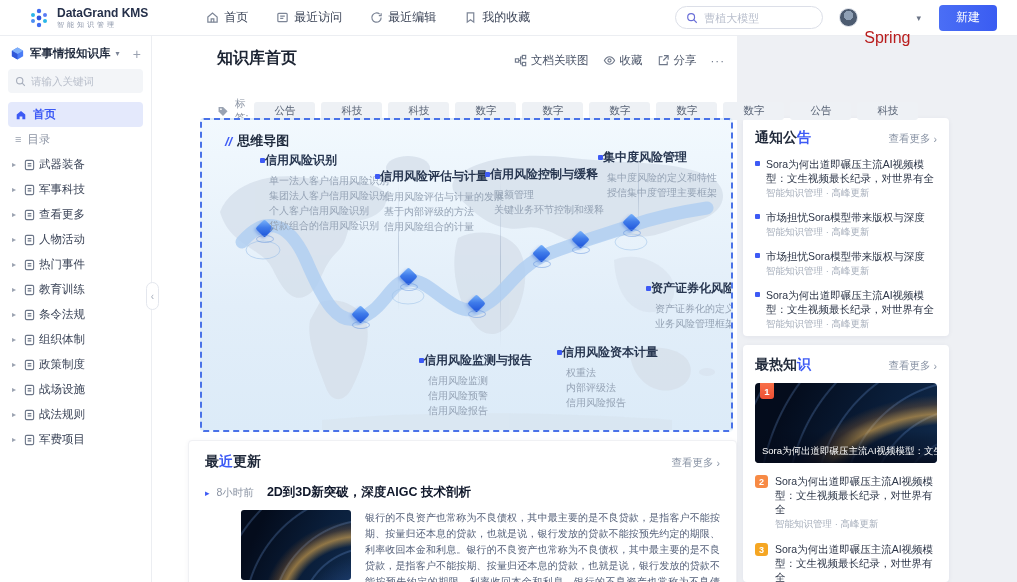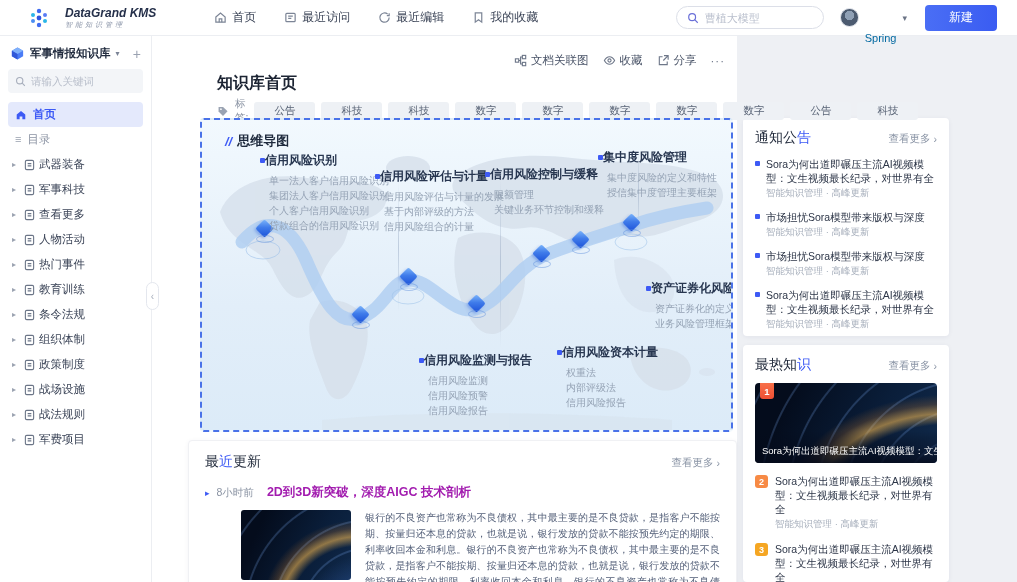--- a/index.html
+++ b/index.html
@@ -4,34 +4,34 @@
 <style>
   *{margin:0;padding:0;box-sizing:border-box;}
   html,body{width:1017px;height:582px;overflow:hidden;}
   body{font-family:"Liberation Sans","DejaVu Sans",sans-serif;background:#eef0f4;color:#2b3445;}
   .page{position:relative;width:1017px;height:582px;overflow:hidden;}
   .ic{display:inline-flex;align-items:center;justify-content:center;flex:none;}
   .ic svg{display:block;}
 
   
   .topbar{position:absolute;left:0;top:0;width:1017px;height:36px;background:#fff;border-bottom:1px solid #eceef2;display:flex;align-items:center;z-index:30;}
-  .brand{display:flex;align-items:center;gap:15px;margin-left:28px;font-style:italic;}
+  .brand{display:flex;align-items:center;gap:7px;margin-left:28px;}
   .brand-name{font-size:12px;font-weight:bold;color:#25304a;line-height:13px;}
   .brand-sub{font-size:7px;color:#8a94a8;letter-spacing:3px;line-height:9px;}
   .topnav{display:flex;align-items:center;gap:28px;margin-left:58px;}
   .topnav-item{display:flex;align-items:center;gap:5px;font-size:12px;color:#3a4356;cursor:pointer;}
   .topnav-item .ic{color:#7c8596;}
   .tsearch{margin-left:auto;display:flex;align-items:center;gap:6px;width:148px;height:23px;border:1px solid #dcdfe8;border-radius:12px;padding:0 10px;background:#fff;color:#6a6fd8;}
   .tsearch input{border:none;outline:none;width:100%;font-size:11px;color:#333;background:transparent;}
   .tsearch input::placeholder{color:#b9bfcd;}
   .tuser{display:flex;align-items:center;gap:6px;margin-left:16px;cursor:pointer;}
   .avatar{width:19px;height:19px;border-radius:50%;background:radial-gradient(circle at 50% 38%,#8fa0b5 0 35%,#4c5b70 36% 100%);border:1px solid #d8dce4;}
-  .tuser-name{font-size:11px;color:#0369a1;margin-top:40px;}
+  .tuser-name{font-size:16px;color:#b91c1c;margin-top:40px;}
   .tcaret{font-size:9px;color:#6b7486;}
-  .new-btn{margin:0 20px 0 18px;width:72px;height:26px;border:none;border-radius:4px;background:linear-gradient(90deg,#4a6ef5,#3a5cf2);color:#fff;font-size:12px;cursor:pointer;font-family:inherit;}
+  .new-btn{margin:0 20px 0 18px;width:58px;height:26px;border:none;border-radius:4px;background:linear-gradient(90deg,#4a6ef5,#3a5cf2);color:#fff;font-size:12px;cursor:pointer;font-family:inherit;}
 
   
   .sidebar{position:absolute;left:0;top:36px;width:152px;height:546px;background:#fff;border-right:1px solid #eceef2;padding:8px 8px 0 8px;z-index:20;}
   .kb-head{display:flex;align-items:center;gap:5px;padding:2px 2px 8px 2px;}
   .kb-title{font-size:11.5px;font-weight:bold;color:#222c3f;white-space:nowrap;}
   .kb-caret{font-size:8px;color:#7b8496;}
   .kb-plus{margin-left:auto;color:#9aa2b1;font-size:14px;cursor:pointer;line-height:10px;}
   .s-search{display:flex;align-items:center;gap:5px;height:24px;background:#f3f5f8;border-radius:4px;padding:0 7px;color:#a6adbb;margin-bottom:9px;}
   .s-search input{border:none;outline:none;background:transparent;width:100%;font-size:10.5px;color:#444;}
   .s-search input::placeholder{color:#b9bfcb;}
@@ -41,21 +41,21 @@
   .dir-row{display:flex;align-items:center;gap:6px;height:24px;padding:0 7px;font-size:11.5px;color:#8b93a3;}
   .dir-ic{font-size:11px;color:#98a0ae;}
   .tree{margin-top:1px;}
   .tree-item{display:flex;align-items:center;gap:4px;height:25px;padding:0 4px;font-size:11.5px;color:#3c4558;cursor:pointer;border-radius:4px;}
   .tree-caret{font-size:8px;color:#9aa2b0;width:8px;}
   .tree-item .ic{color:#6b7587;}
   .collapse-tab{position:absolute;left:146px;top:282px;width:13px;height:28px;background:#fff;border:1px solid #e4e7ee;border-radius:7px;display:flex;align-items:center;justify-content:center;font-size:10px;color:#a5adbb;cursor:pointer;z-index:25;}
 
   
   .main{position:absolute;left:152px;top:36px;width:585px;height:546px;background:#fff;z-index:10;}
-  .doc-title{position:absolute;left:65px;top:12px;font-size:16px;font-weight:bold;color:#1c2433;margin-top:25px;}
+  .doc-title{position:absolute;left:65px;top:12px;font-size:16px;font-weight:bold;color:#1c2433;}
   .doc-actions{position:absolute;right:12px;top:17px;display:flex;align-items:center;gap:14px;font-size:11.5px;color:#4a5468;}
   .doc-action{display:flex;align-items:center;gap:4px;cursor:pointer;}
   .doc-action .ic{color:#6e7789;}
   .doc-more{color:#6e7789;cursor:pointer;letter-spacing:1px;}
   .doc-meta{position:absolute;left:65px;top:40px;display:flex;align-items:center;gap:6px;font-size:10.5px;color:#6b7688;}
   .avatar-sm{width:15px;height:15px;border-radius:50%;background:radial-gradient(circle at 50% 38%,#c6a08a 0 35%,#5d4a3e 36% 100%);}
   .doc-updated{color:#9aa3b2;}
   .doc-tags{position:absolute;left:65px;top:61px;display:flex;align-items:center;gap:6px;font-size:10.5px;color:#8a93a3;}
   .doc-tags .ic{color:#9aa3b2;}
   .tag-pill{background:#eef1f5;color:#5a6577;border-radius:3px;padding:2px 20px;font-size:10.5px;cursor:pointer;white-space:nowrap;}
@@ -70,27 +70,27 @@
   .mm-b{width:5px;height:5px;background:#3d5af5;border-radius:1px;}
   .mm-c{font-size:10px;color:#94a2b4;line-height:15px;padding-left:9px;}
   .marker{position:absolute;width:18px;height:20px;}
   .marker .dm{position:absolute;left:2px;top:0;width:13px;height:13px;transform:rotate(45deg);background:linear-gradient(135deg,#7db6fb 0%,#3f7bea 45%,#1b50d8 100%);border-radius:2px;box-shadow:0 2px 3px rgba(27,80,216,.35);}
   .marker .ring{position:absolute;left:0;top:13px;width:18px;height:8px;border:1px solid rgba(90,140,220,.45);border-radius:50%;}
   .vl{position:absolute;width:1px;background:linear-gradient(rgba(130,150,180,0),rgba(130,150,180,.4),rgba(130,150,180,0));}
 
   
   .recent-card{position:absolute;left:36px;top:404px;width:549px;height:200px;background:#fff;border:1px solid #f0f1f4;border-radius:4px;box-shadow:0 1px 5px rgba(30,40,80,.05);padding:12px 16px;}
   .sec-head{display:flex;align-items:baseline;}
-  .sec-title{font-size:14px;font-weight:normal;color:#1f2839;}
+  .sec-title{font-size:14px;font-weight:bold;color:#1f2839;}
   .sec-accent{color:#3d5af5;}
   .view-more{margin-left:auto;font-size:10.5px;color:#8a94a5;cursor:pointer;display:flex;gap:3px;align-items:center;}
   .ru-row{display:flex;align-items:center;gap:7px;margin-top:13px;}
   .ru-play{color:#3d5af5;font-size:9px;}
   .ru-time{font-size:10.5px;color:#8a93a3;}
-  .ru-title{font-size:12.5px;font-weight:bold;color:#a21caf;margin-left:6px;}
+  .ru-title{font-size:12.5px;font-weight:bold;color:#0f172a;margin-left:6px;}
   .ru-body{display:flex;gap:14px;margin:9px 0 0 36px;}
   .thumb{width:110px;height:70px;border-radius:3px;flex:none;}
   .art{background:
       radial-gradient(120% 170% at 108% 140%, transparent 52%, rgba(255,190,80,.55) 60%, rgba(255,150,40,.18) 67%, transparent 74%),
       repeating-radial-gradient(circle at 118% 155%, transparent 0 13px, rgba(130,180,255,.22) 14px 15px, transparent 16px 28px),
       radial-gradient(95% 130% at 115% 145%, rgba(80,140,255,.4), transparent 62%),
       linear-gradient(115deg,#040c1c 18%,#0a1e3a 65%,#10294a 100%);}
   .ru-text{font-size:10px;color:#55617a;line-height:16px;max-height:96px;overflow:hidden;text-align:justify;}
 
   

